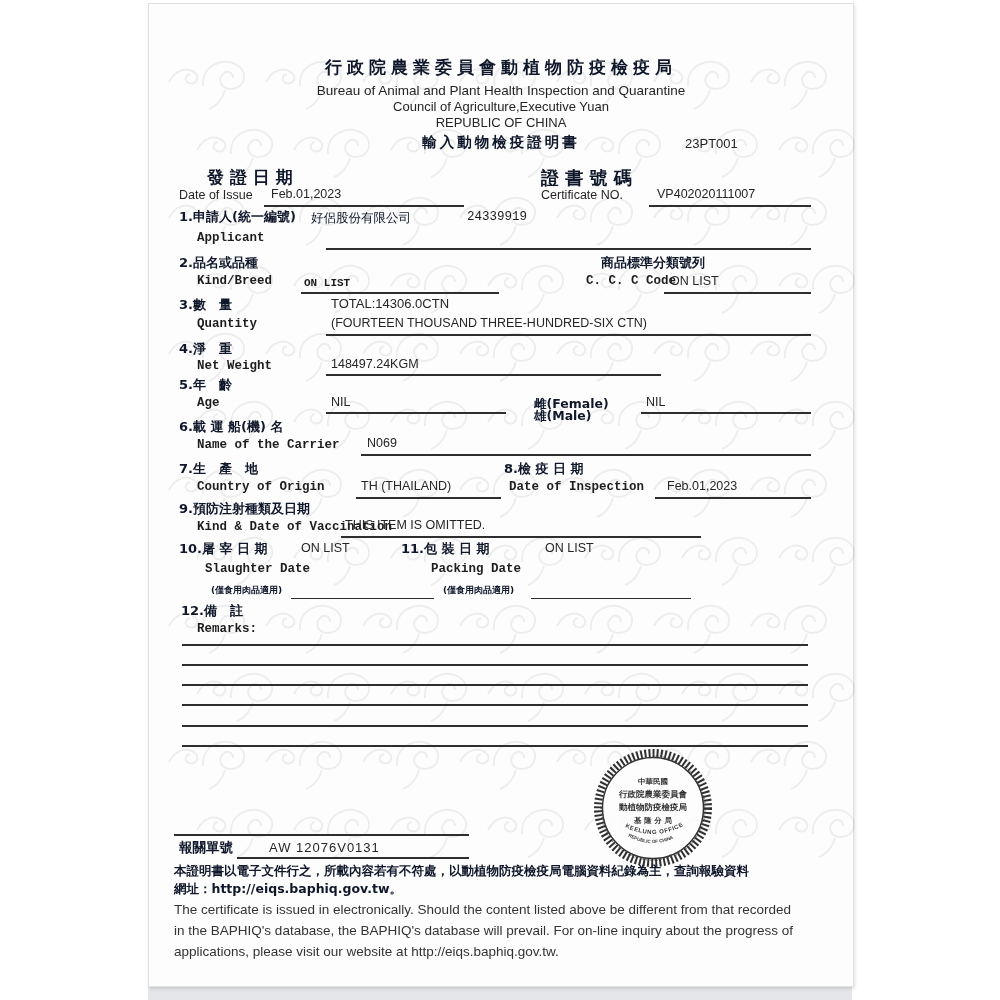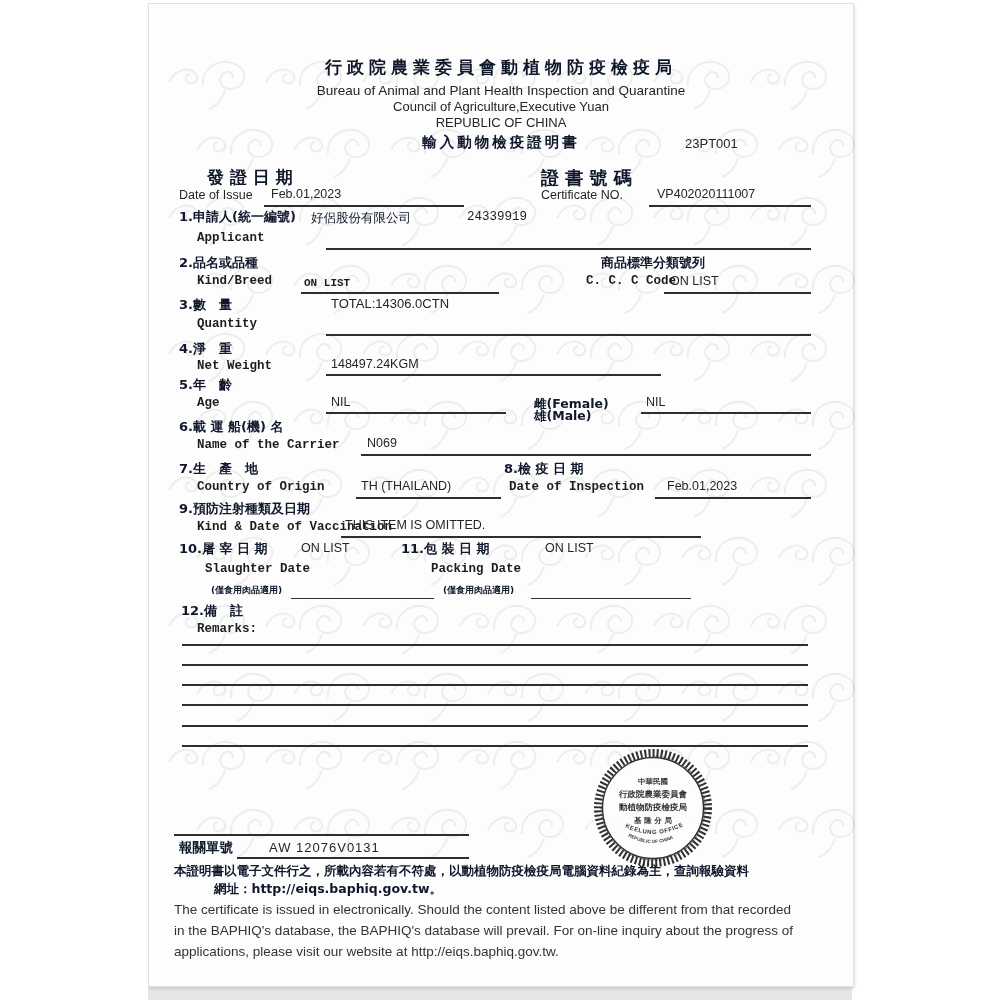--- a/index.html
+++ b/index.html
@@ -645,20 +645,21 @@
     <div class="abs mono" style="left:48px;top:270px;font-size:12.5px;">Kind/Breed</div>
     <div class="abs mono" style="left:155px;top:273px;font-size:11px;">ON LIST</div>
     <div class="ul" style="left:152px;top:288px;width:198px;"></div>
     <div class="abs mono" style="left:437px;top:270px;font-size:12.5px;">C. C. C Code</div>
     <div class="abs sans" style="left:521px;top:270px;font-size:12.5px;">ON LIST</div>
     <div class="ul" style="left:515px;top:288px;width:147px;"></div>
 
     <div class="abs cjk" style="left:30px;top:292px;font-size:13px;">3.數　量</div>
     <div class="abs sans" style="left:182px;top:292px;font-size:13px;">TOTAL:14306.0CTN</div>
     <div class="abs mono" style="left:48px;top:313px;font-size:12.5px;">Quantity</div>
+    <div class="abs sans" style="left:182px;top:312px;font-size:12.5px;">(FOURTEEN THOUSAND THREE-HUNDRED-SIX CTN)</div>
     <div class="ul" style="left:177px;top:330px;width:485px;"></div>
 
     <div class="abs cjk" style="left:30px;top:336px;font-size:13px;">4.淨　重</div>
     <div class="abs mono" style="left:48px;top:355px;font-size:12.5px;">Net Weight</div>
     <div class="abs sans" style="left:182px;top:353px;font-size:12.5px;">148497.24KGM</div>
     <div class="ul" style="left:177px;top:370px;width:335px;"></div>
 
     <div class="abs cjk" style="left:30px;top:372px;font-size:13px;">5.年　齡</div>
     <div class="abs cjk" style="left:385px;top:372px;font-size:12.5px;margin-top:32px;">雄(Male)</div>
     <div class="abs mono" style="left:48px;top:392px;font-size:12.5px;">Age</div>
@@ -729,19 +730,19 @@
         <textPath href="#countryPath" startOffset="12%">REPUBLIC OF CHINA</textPath>
       </text>
     </svg>
 
     <div class="ul" style="left:25px;top:830px;width:295px;"></div>
     <div class="abs cjk" style="left:30px;top:835px;font-size:13.5px;">報關單號</div>
     <div class="abs sans" style="left:120px;top:836px;font-size:13px;letter-spacing:1px;">AW 12076V0131</div>
     <div class="ul" style="left:88px;top:853px;width:232px;"></div>
 
     <div class="abs cjk" style="left:25px;top:859px;font-size:12.5px;width:640px;">本證明書以電子文件行之，所載內容若有不符處，以動植物防疫檢疫局電腦資料紀錄為主，查詢報驗資料</div>
-    <div class="abs cjk" style="left:25px;top:877px;font-size:12.5px;margin-left:40px;">網址：http://eiqs.baphiq.gov.tw。</div>
+    <div class="abs cjk" style="left:25px;top:877px;font-size:12.5px;">網址：http://eiqs.baphiq.gov.tw。</div>
     <div class="abs sans" style="left:25px;top:898px;font-size:13.5px;color:#333;">The certificate is issued in electronically. Should the content listed above be different from that recorded</div>
     <div class="abs sans" style="left:25px;top:919px;font-size:13.5px;color:#333;">in the BAPHIQ's database, the BAPHIQ's database will prevail. For on-line inquiry about the progress of</div>
     <div class="abs sans" style="left:25px;top:940px;font-size:13.5px;color:#333;">applications, please visit our website at http://eiqs.baphiq.gov.tw.</div>
 
   </div>
 </div>
 
 </body></html>

